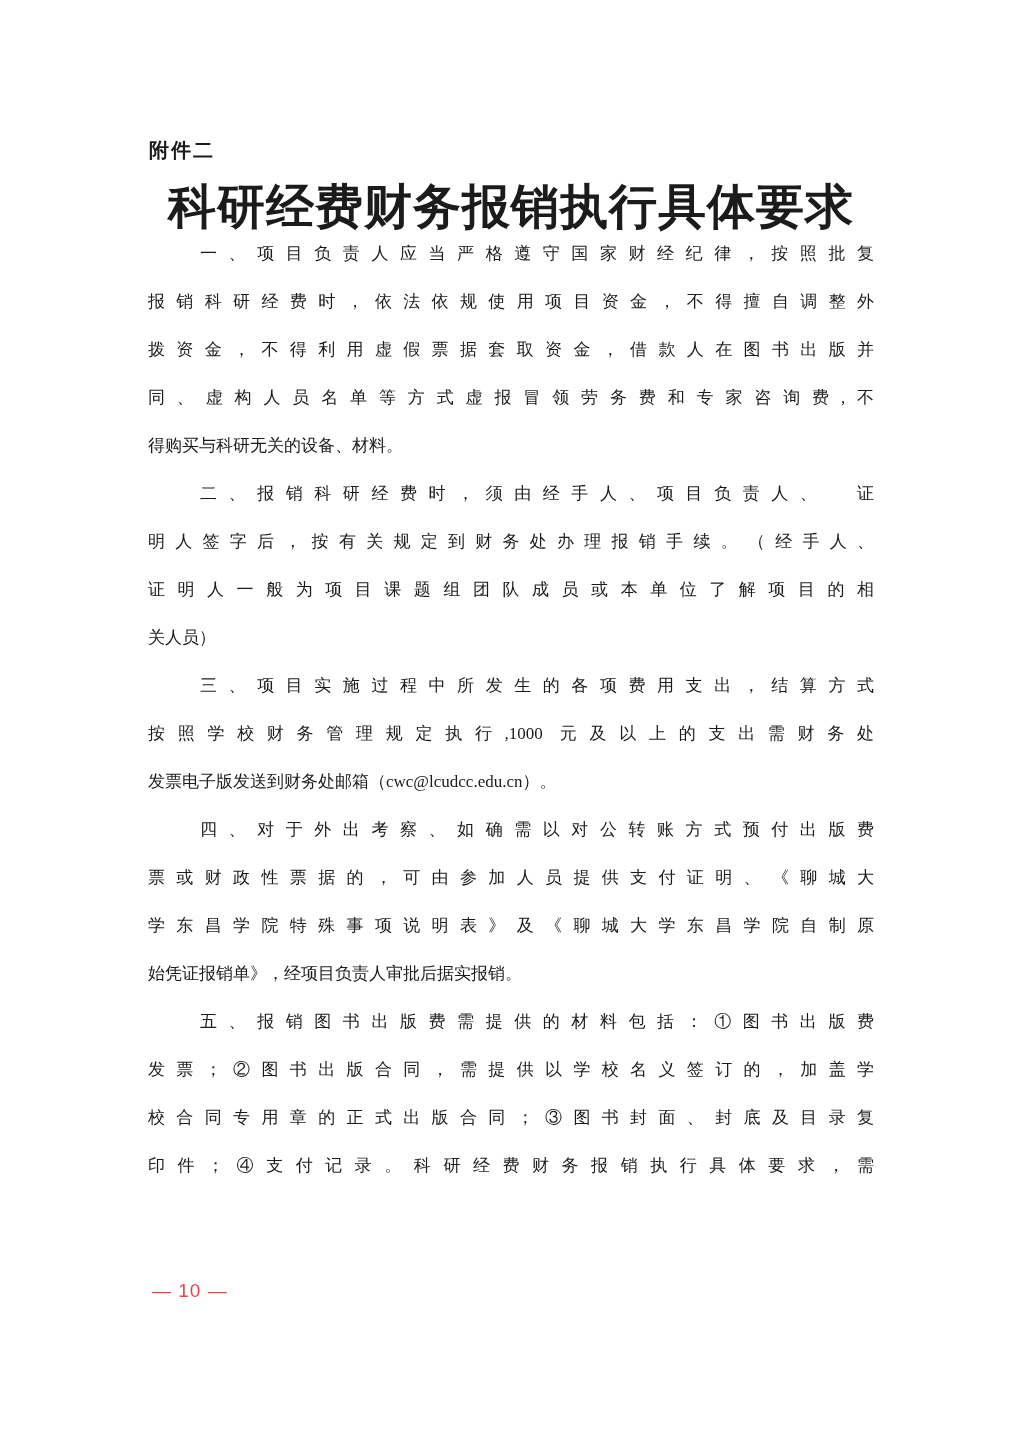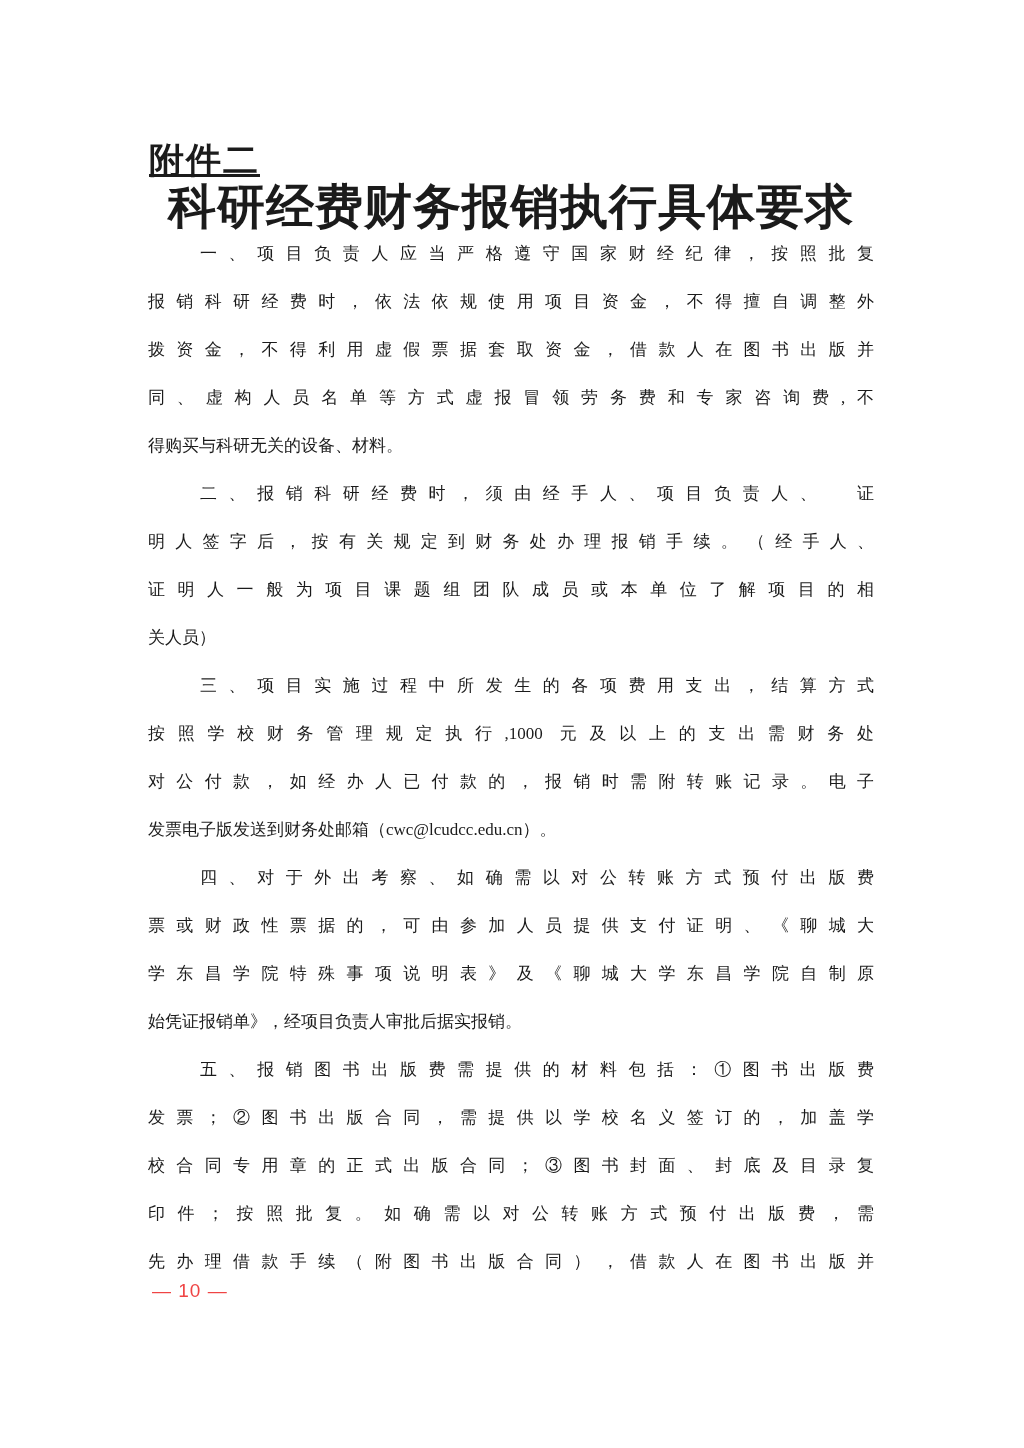--- a/index.html
+++ b/index.html
@@ -9,25 +9,24 @@
     position: relative;
     background: #ffffff;
     color: #1b1b1b;
     font-family: "Liberation Serif", "DejaVu Serif", serif;
     overflow: hidden;
   }
   .attachment-label {
     position: absolute;
     left: 149px;
     top: 137px;
-    font-size: 35px;
+    font-size: 20px;
     font-weight: bold;
     letter-spacing: 2px;
     font-family: "Liberation Sans", "DejaVu Sans", sans-serif;
-    text-decoration: underline;
   }
   .doc-title {
     position: absolute;
     left: 148px;
     top: 175px;
     width: 726px;
     text-align: center;
     font-size: 48px;
     font-weight: bold;
     letter-spacing: 1px;
@@ -72,26 +71,24 @@
     <div class="line">报销科研经费时，依法依规使用项目资金，不得擅自调整外</div>
     <div class="line">拨资金，不得利用虚假票据套取资金，借款人在图书出版并</div>
     <div class="line">同、虚构人员名单等方式虚报冒领劳务费和专家咨询费,不</div>
     <div class="line end">得购买与科研无关的设备、材料。</div>
     <div class="line indent">二、报销科研经费时，须由经手人、项目负责人、　证</div>
     <div class="line">明人签字后，按有关规定到财务处办理报销手续。（经手人、</div>
     <div class="line">证明人一般为项目课题组团队成员或本单位了解项目的相</div>
     <div class="line end">关人员）</div>
     <div class="line indent">三、项目实施过程中所发生的各项费用支出，结算方式</div>
     <div class="line">按照学校财务管理规定执行,1000 元及以上的支出需财务处</div>
-    <div class="line">对公付款，如经办人已付款的，报销时需附转账记录。电子</div>
     <div class="line end">发票电子版发送到财务处邮箱（cwc@lcudcc.edu.cn）。</div>
     <div class="line indent">四、对于外出考察、如确需以对公转账方式预付出版费</div>
     <div class="line">票或财政性票据的，可由参加人员提供支付证明、《聊城大</div>
     <div class="line">学东昌学院特殊事项说明表》及《聊城大学东昌学院自制原</div>
     <div class="line end">始凭证报销单》，经项目负责人审批后据实报销。</div>
     <div class="line indent">五、报销图书出版费需提供的材料包括：①图书出版费</div>
     <div class="line">发票；②图书出版合同，需提供以学校名义签订的，加盖学</div>
     <div class="line">校合同专用章的正式出版合同；③图书封面、封底及目录复</div>
-    <div class="line">印件；按照批复。如确需以对公转账方式预付出版费，需</div>
-    <div class="line">先办理借款手续（附图书出版合同），借款人在图书出版并</div>
+    <div class="line">印件；④支付记录。科研经费财务报销执行具体要求，需</div>
   </div>
 
 <div class="page-number">— 10 —</div>
 
 </body></html>

